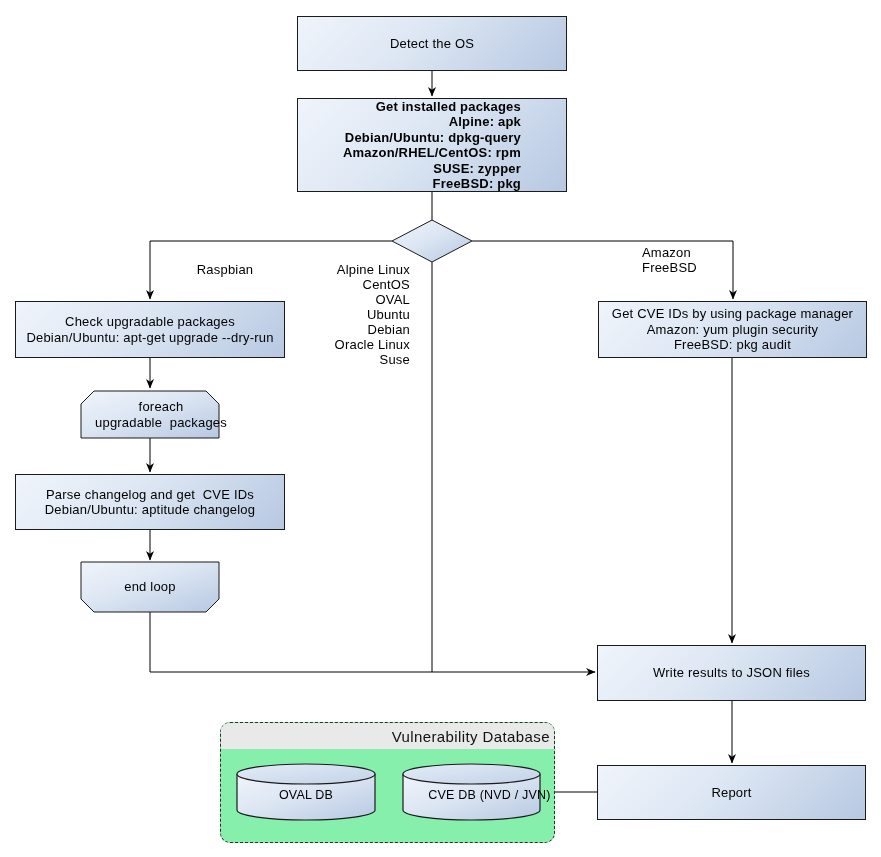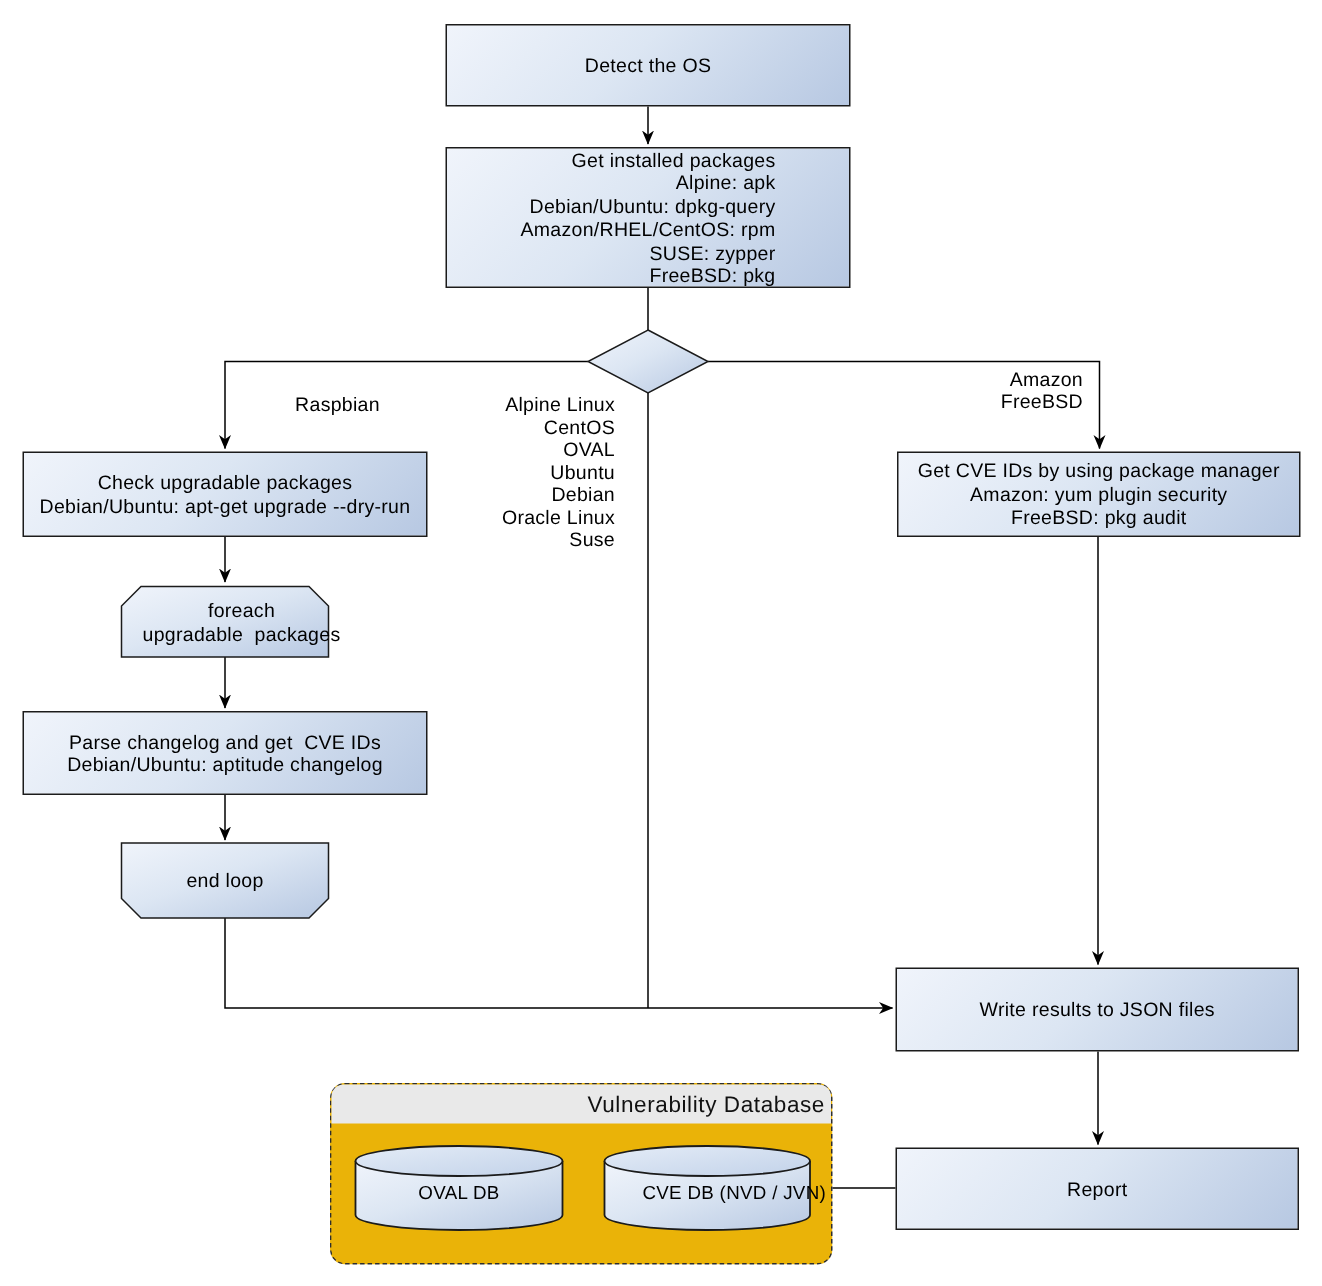--- a/index.html
+++ b/index.html
@@ -20,37 +20,37 @@
   .t-right{text-align:right;}
   .shape-label{
     position:absolute;z-index:3;box-sizing:border-box;
     display:flex;align-items:center;justify-content:center;
     font-size:13px;line-height:15.5px;letter-spacing:0.2px;text-align:center;
   }
   .edge-label{
     position:absolute;z-index:3;font-size:13px;line-height:15px;letter-spacing:0.2px;
   }
   #detect-os{left:297px;top:16px;width:270px;height:55px;}
-  #get-packages{left:297px;top:98px;width:270px;height:94px;}
+  #get-packages{left:297px;top:98px;width:270px;height:94px;font-weight:bold;}
   #check-upgradable{left:15px;top:301px;width:270px;height:57px;}
   #parse-changelog{left:15px;top:474px;width:270px;height:56px;}
   #get-cve-ids{left:598px;top:301px;width:269px;height:57px;}
   #write-results{left:597px;top:645px;width:269px;height:56px;}
   #report{left:597px;top:765px;width:269px;height:55px;}
   #foreach-label{left:81px;top:391px;width:160px;height:47px;}
   #endloop-label{left:81px;top:562px;width:138px;height:50px;}
   #ovaldb-label{left:237px;top:782px;width:138px;height:28px;font-size:12.5px;justify-content:center;}
   #cvedb-label{left:403px;top:782px;width:137px;height:28px;font-size:12.5px;padding-left:36px;}
   #raspbian-label{left:180px;top:262px;width:90px;text-align:center;}
   #oslist-label{left:310px;top:262px;width:100px;text-align:right;}
-  #amazon-freebsd-label{left:642px;top:245px;width:80px;text-align:right;}
+  #amazon-freebsd-label{left:642px;top:245px;width:80px;text-align:left;}
   #vuln-group{
     position:absolute;z-index:1;box-sizing:border-box;
     left:220px;top:722px;width:335px;height:121px;
-    background:#eab308;border:1.5px dashed #2e2e2e;border-radius:10px;
+    background:#86efac;border:1.5px dashed #2e2e2e;border-radius:10px;
   }
   #vuln-group-header{
     height:26px;background:#e9e9e9;border-radius:8px 8px 0 0;
     display:flex;align-items:center;justify-content:flex-end;
     padding-right:4px;font-size:15px;letter-spacing:0.4px;color:#111;
   }
 </style>
 </head>
 <body>
 

